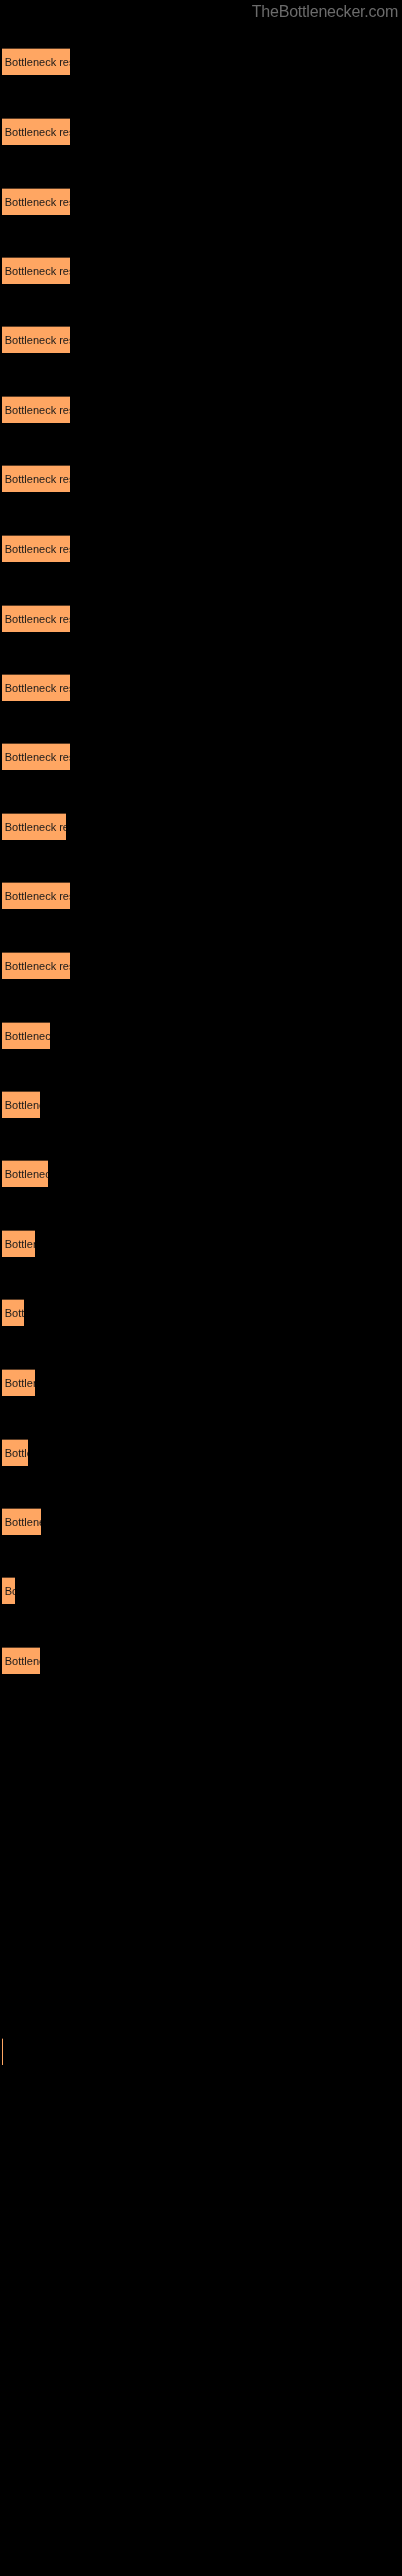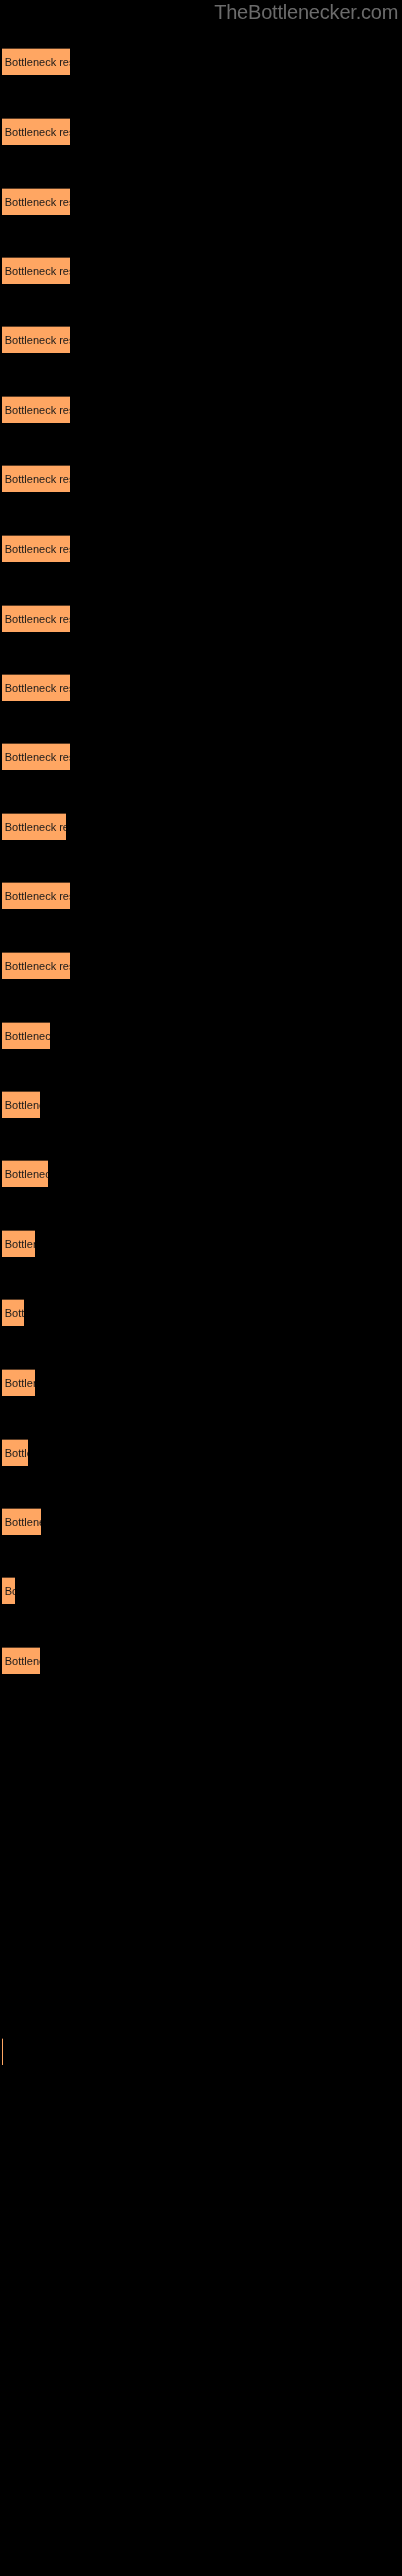--- a/index.html
+++ b/index.html
@@ -20,21 +20,21 @@
     top: 0;
     width: 403px;
     height: 2576px;
     background: #000000;
   }
   #site-title {
     position: absolute;
     right: 4.8px;
     top: 0.8px;
     font-family: "Liberation Sans", sans-serif;
-    font-size: 20px;
+    font-size: 16px;
     line-height: 22.5px;
     color: #6b6b6b;
     letter-spacing: -0.2px;
     white-space: nowrap;
   }
   .bar-row {
     position: absolute;
     left: 0;
     height: 27px;
   }

